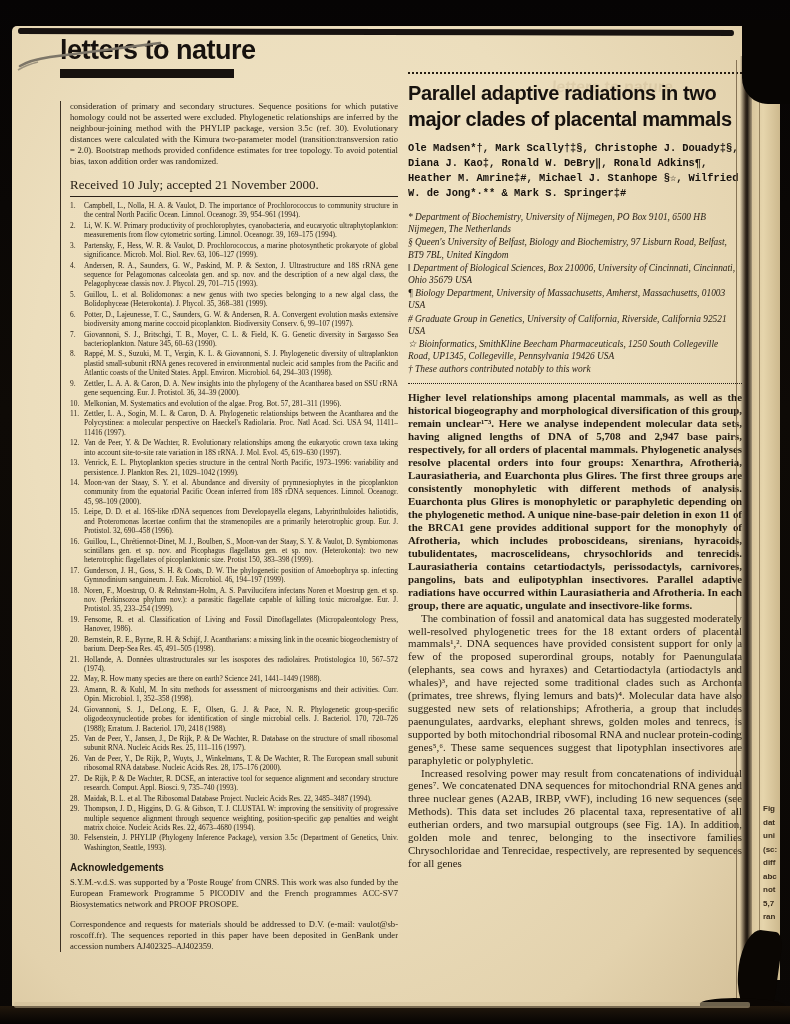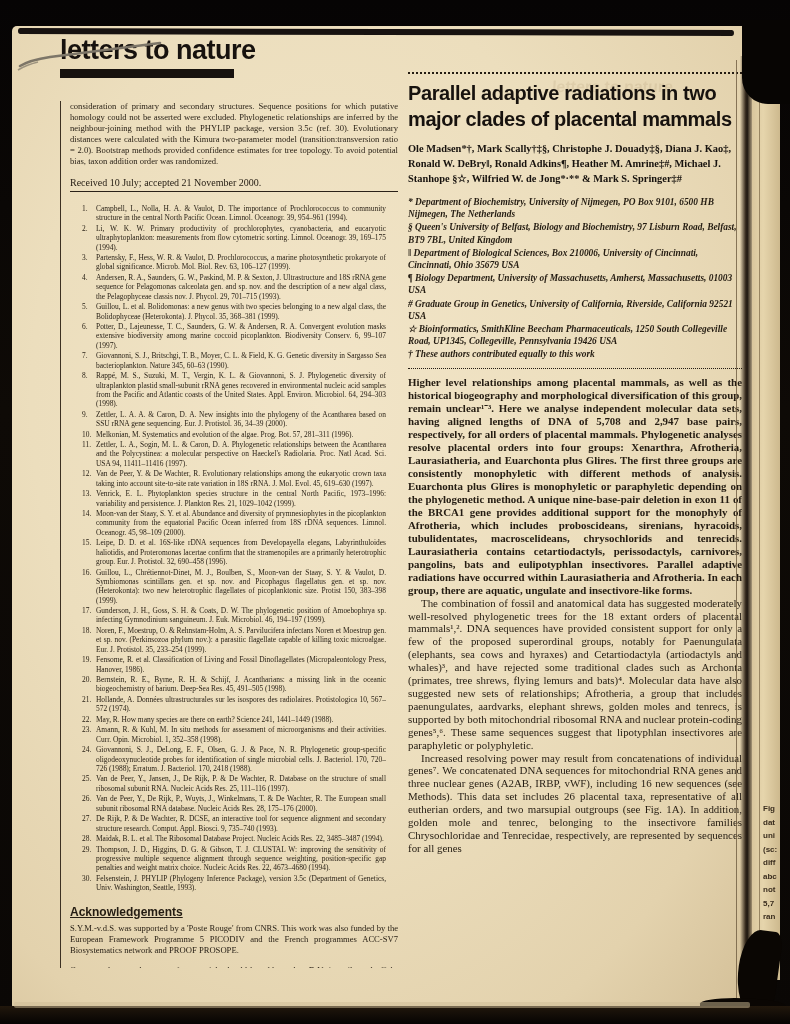--- a/index.html
+++ b/index.html
@@ -30,39 +30,39 @@
     font-size:27px;letter-spacing:-.5px;color:#17120e;}
   .masthead-bar{position:absolute;left:48px;top:43px;width:174px;height:9px;background:#17120e;}
   .pen-mark{position:absolute;left:0;top:0;pointer-events:none;}
   .ghost-text{position:absolute;left:540px;top:52px;width:180px;
     font-family:"Liberation Sans",sans-serif;font-weight:bold;font-size:16px;
     color:#8a6f45;opacity:.12;transform:skewX(-4deg);}
   
   .left-col{position:absolute;left:48px;top:62px;width:338px;height:880px;overflow:hidden;}
   .methods-block{border-left:1.5px solid #3c3022;padding-left:9px;}
   .method-para{font-size:8.6px;line-height:11px;text-align:justify;margin:13px 0 10px 0;}
-  .received{font-size:10px;margin:0 0 3px 0;}
+  .received{font-size:13px;margin:0 0 3px 0;}
   .ref-rule{border:none;border-top:1.2px solid #2a2118;margin:0 0 4px 0;}
-  ol.refs{list-style:none;margin:12px;padding:0;counter-reset:ref;
+  ol.refs{list-style:none;margin:0;padding:0;counter-reset:ref;
     font-size:7.45px;line-height:9.35px;}
   ol.refs li{counter-increment:ref;position:relative;padding-left:14px;
     text-align:justify;margin-bottom:1.2px;}
   ol.refs li::before{content:counter(ref) ".";position:absolute;left:0;top:0;}
   .ack-head{font-family:"Liberation Sans",sans-serif;font-weight:bold;
-    font-size:12px;margin:10px 0 4px 0;text-decoration:underline;}
+    font-size:10px;margin:10px 0 4px 0;}
   .ack-text,.corr-text{font-size:8.6px;line-height:11px;text-align:justify;margin:0 0 9px 0;}
   
   .right-col{position:absolute;left:396px;top:46px;width:334px;height:916px;overflow:hidden;}
   .dotted-rule{height:0;border-top:2.2px dotted #241c12;margin:0 0 6px 0;}
   .dotted-rule.thin{border-top:1.6px dotted #241c12;margin:7px 0 7px 0;}
   .article-title{font-family:"Liberation Sans",sans-serif;font-weight:bold;
     font-size:20px;line-height:26px;letter-spacing:-.4px;margin:2px 0 9px 0;color:#17120e;}
-  .authors{font-family:Liberation Serif, serif;font-weight:bold;
+  .authors{font-family:Liberation Mono, monospace;font-weight:bold;
     font-size:10.4px;line-height:15px;margin:0 0 10px 0;color:#17120e;}
-  .affiliations{font-style:italic;font-size:9.4px;line-height:12.2px;margin:0;font-weight:bold;}
+  .affiliations{font-style:italic;font-size:9.4px;line-height:12.2px;margin:0;}
   .affiliations div{margin:0 0 1px 0;}
   .abstract{font-weight:bold;font-size:10.9px;line-height:13px;
     text-align:justify;margin:2px 0 0 0;}
   .bodytext p{font-size:10.9px;line-height:12.9px;text-align:justify;
     margin:0;text-indent:13px;}
   
   .spine-line{position:absolute;left:724px;top:34px;width:1px;height:956px;
     background:#6e5b40;opacity:.8;}
   .spine-dark{position:absolute;left:728px;top:30px;width:12px;height:962px;
     background:linear-gradient(to right, rgba(35,22,12,0) 0%, rgba(30,19,10,.85) 45%, rgba(18,11,6,.95) 60%, rgba(60,44,26,.35) 100%);}
@@ -185,21 +185,21 @@
 
         <div>‖ Department of Biological Sciences, Box 210006, University of Cincinnati, Cincinnati, Ohio 35679 USA</div>
 
         <div>¶ Biology Department, University of Massachusetts, Amherst, Massachusetts, 01003 USA</div>
 
         <div># Graduate Group in Genetics, University of California, Riverside, California 92521 USA</div>
 
         <div>☆ Bioinformatics, SmithKline Beecham Pharmaceuticals, 1250 South Collegeville Road, UP1345, Collegeville, Pennsylvania 19426 USA</div>
 
 
-        <div>† These authors contributed equally to this work</div>
+        <div>† These authors contributed notably to this work</div>
       </div>
     <div class="dotted-rule thin"></div>
     <p class="abstract">Higher level relationships among placental mammals, as well as the historical biogeography and morphological diversification of this group, remain unclear¹⁻³. Here we analyse independent molecular data sets, having aligned lengths of DNA of 5,708 and 2,947 base pairs, respectively, for all orders of placental mammals. Phylogenetic analyses resolve placental orders into four groups: Xenarthra, Afrotheria, Laurasiatheria, and Euarchonta plus Glires. The first three groups are consistently monophyletic with different methods of analysis. Euarchonta plus Glires is monophyletic or paraphyletic depending on the phylogenetic method. A unique nine-base-pair deletion in exon 11 of the BRCA1 gene provides additional support for the monophyly of Afrotheria, which includes proboscideans, sirenians, hyracoids, tubulidentates, macroscelideans, chrysochlorids and tenrecids. Laurasiatheria contains cetartiodactyls, perissodactyls, carnivores, pangolins, bats and eulipotyphlan insectivores. Parallel adaptive radiations have occurred within Laurasiatheria and Afrotheria. In each group, there are aquatic, ungulate and insectivore-like forms.</p>
     <div class="bodytext">
 
         <p>The combination of fossil and anatomical data has suggested moderately well-resolved phylogenetic trees for the 18 extant orders of placental mammals¹,². DNA sequences have provided consistent support for only a few of the proposed superordinal groups, notably for Paenungulata (elephants, sea cows and hyraxes) and Cetartiodactyla (artiodactyls and whales)³, and have rejected some traditional clades such as Archonta (primates, tree shrews, flying lemurs and bats)⁴. Molecular data have also suggested new sets of relationships; Afrotheria, a group that includes paenungulates, aardvarks, elephant shrews, golden moles and tenrecs, is supported by both mitochondrial ribosomal RNA and nuclear protein-coding genes⁵,⁶. These same sequences suggest that lipotyphlan insectivores are paraphyletic or polyphyletic.</p>
 
         <p>Increased resolving power may result from concatenations of individual genes⁷. We concatenated DNA sequences for mitochondrial RNA genes and three nuclear genes (A2AB, IRBP, vWF), including 16 new sequences (see Methods). This data set includes 26 placental taxa, representative of all eutherian orders, and two marsupial outgroups (see Fig. 1A). In addition, golden mole and tenrec, belonging to the insectivore families Chrysochloridae and Tenrecidae, respectively, are represented by sequences for all genes</p>
       </div>
   </div>

